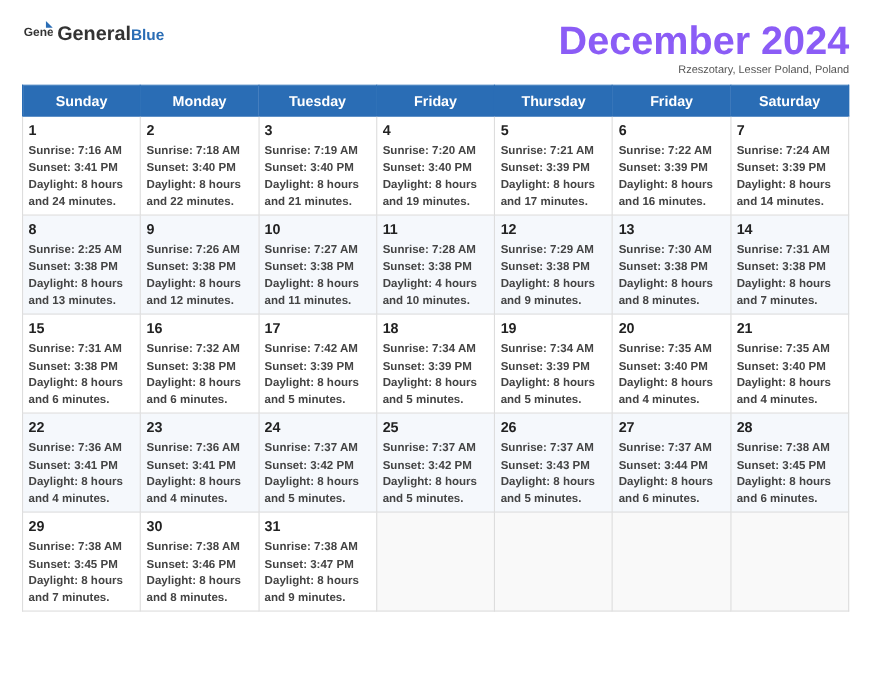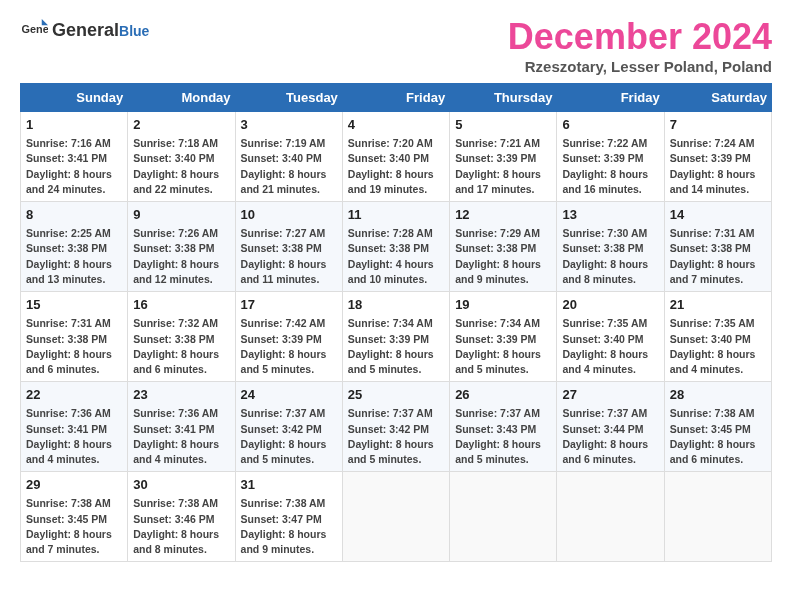--- a/index.html
+++ b/index.html
@@ -24,37 +24,36 @@
     .logo-icon {
       width: 28px;
       height: 28px;
     }
     .title-area {
       text-align: right;
     }
     .month-title {
       font-size: 36px;
       font-weight: bold;
-      color: #ec4899;
+      color: #8b5cf6;
     }
     .location-title {
-      font-size: 15px;
+      font-size: 10px;
       color: #555;
-      font-weight: bold;
     }
     .calendar-table {
       width: 100%;
       border-collapse: collapse;
       font-size: 11px;
     }
     .calendar-table th {
       background-color: #2a6db5;
       color: #fff;
       padding: 6px 4px;
-      text-align: right;
+      text-align: center;
       font-size: 13px;
       font-weight: bold;
       border: 1px solid #2a6db5;
     }
     .calendar-table td {
       vertical-align: top;
       padding: 4px 5px;
       border: 1px solid #ddd;
       width: calc(100% / 7);
       min-height: 80px;

